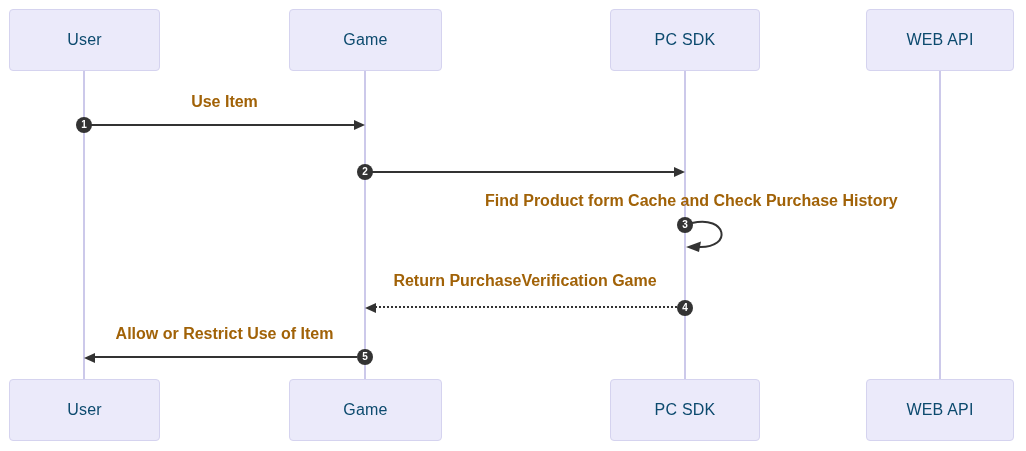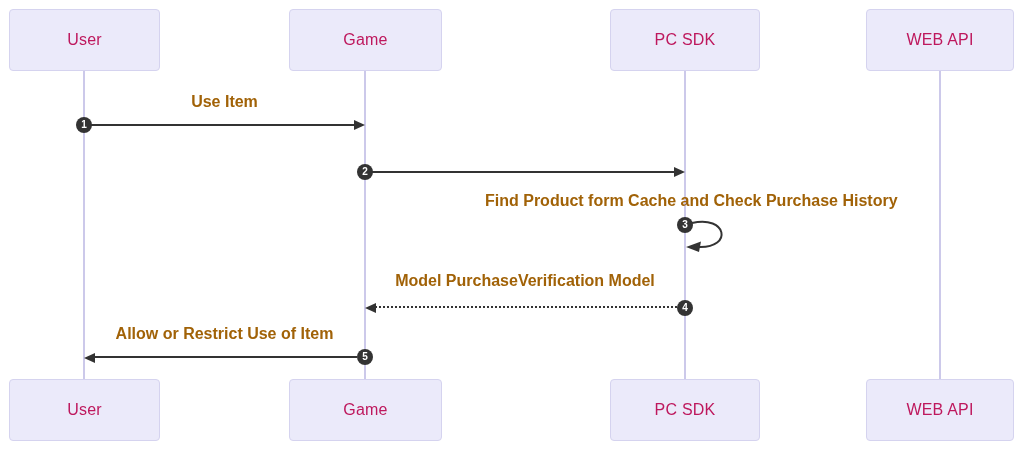--- a/index.html
+++ b/index.html
@@ -11,21 +11,21 @@
     overflow:hidden;
   }
   .actor{
     position:absolute;
     height:62px;
     background:#ebeafa;
     border:1px solid #d5d3ef;
     border-radius:4px;
     display:flex;align-items:center;justify-content:center;
     box-sizing:border-box;
-    color:#be185d;
+    color:#0c4a6e;
     font-size:16px;
     letter-spacing:0.2px;
   }
   .lifeline{
     position:absolute;
     width:2px;top:71px;height:308px;
     background:#ccc9ea;
   }
   .msg-label{
     position:absolute;
@@ -108,21 +108,21 @@
   <div class="arrow-right" style="left:674px;top:166.5px;"></div>
   <div class="badge" style="left:357px;top:164px;">2</div>
 
   <div class="msg-label" style="left:485px;top:191px;width:400px;">Find Product form Cache and Check Purchase History</div>
   <svg class="selfloop" style="left:677px;top:213px;" width="64" height="44" viewBox="0 0 64 44">
     <path d="M 15 10 C 50 2, 56 35, 22 34" fill="none" stroke="#333333" stroke-width="2"></path>
     <polygon points="9,34 24,28.5 22,39" fill="#333333"></polygon>
   </svg>
   <div class="badge" style="left:677px;top:217px;">3</div>
 
-  <div class="msg-label" style="left:365px;top:271px;width:320px;">Model PurchaseVerification Model</div>
+  <div class="msg-label" style="left:365px;top:271px;width:320px;">Return PurchaseVerification Game</div>
   <div class="msg-line dotted" style="left:375px;top:306px;width:302px;"></div>
   <div class="arrow-left" style="left:365px;top:302.5px;"></div>
   <div class="badge" style="left:677px;top:300px;">4</div>
 
   <div class="msg-label" style="left:84px;top:324px;width:281px;">Allow or Restrict Use of Item</div>
   <div class="msg-line" style="left:94px;top:356px;width:263px;"></div>
   <div class="arrow-left" style="left:84px;top:352.5px;"></div>
   <div class="badge" style="left:357px;top:349px;">5</div>
 
 </div>

